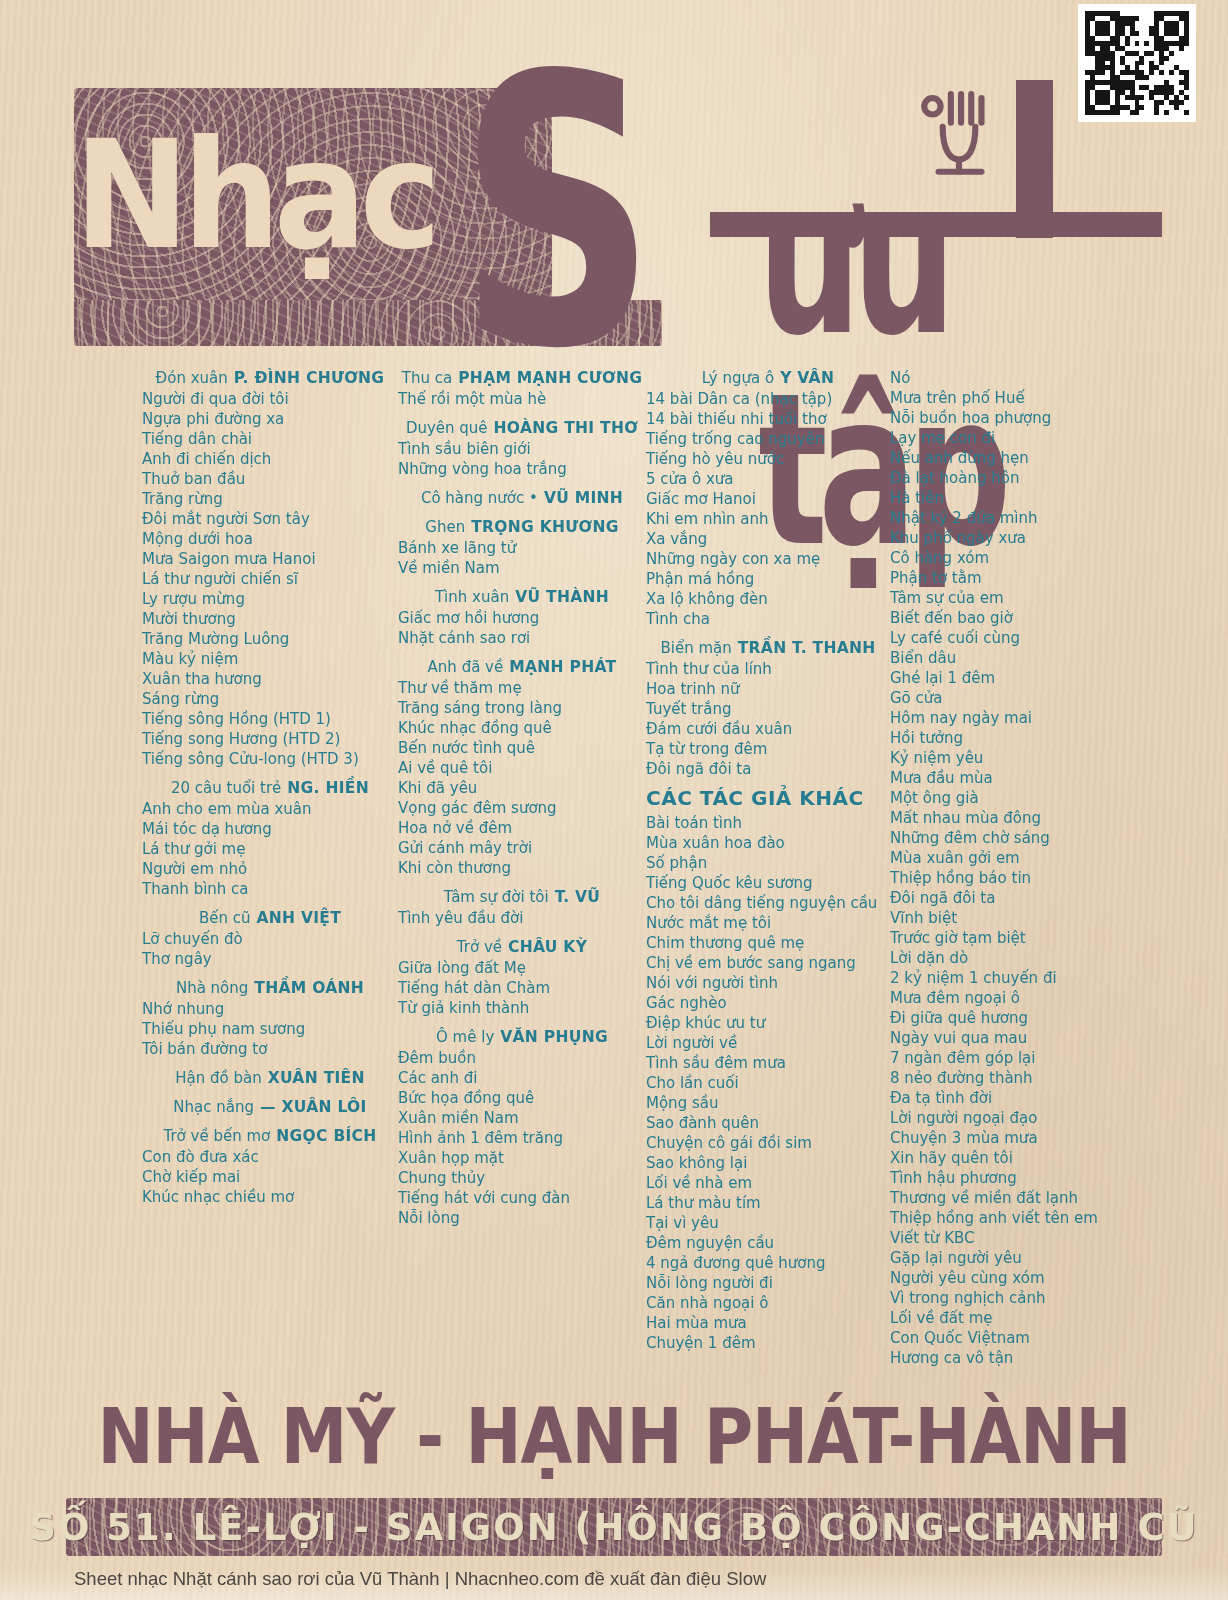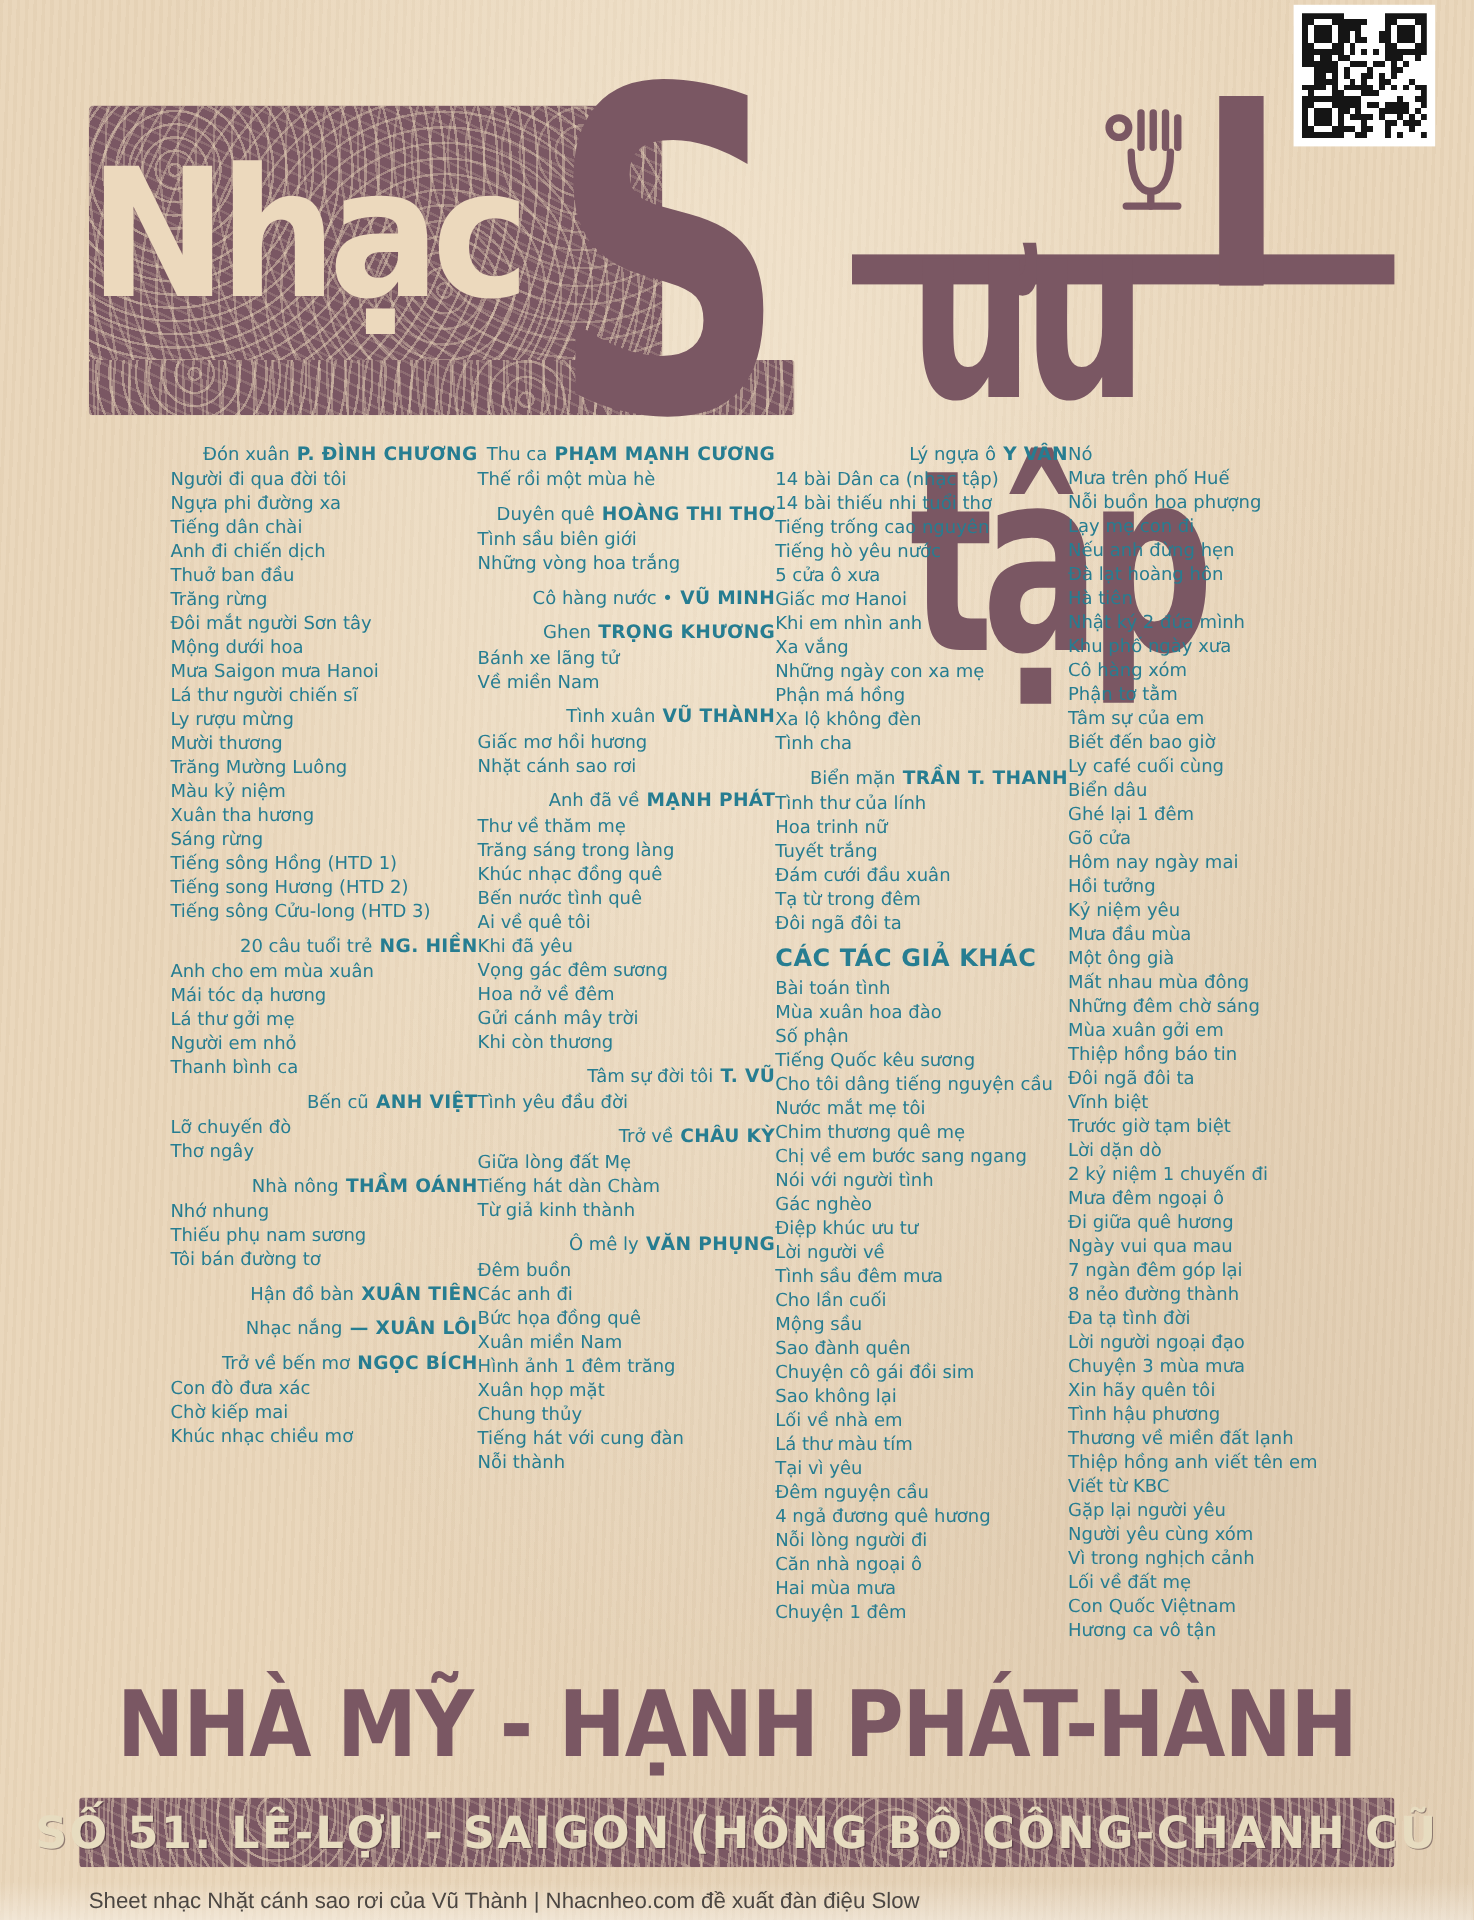--- a/index.html
+++ b/index.html
@@ -37,38 +37,38 @@
   .lyre{position:absolute;left:848px;top:28px;width:82px;height:94px;}
   
   .qr{position:absolute;right:32px;top:4px;width:118px;height:118px;background:#fff;
     padding:7px;box-sizing:border-box;}
   .qr svg{width:100%;height:100%;display:block;}
   
   .catalog{position:absolute;left:142px;top:368px;width:1032px;
     display:grid;grid-template-columns:256px 248px 244px 284px;
     font-size:15px;line-height:20px;color:var(--teal,#267d91);}
   .song-group{margin-bottom:9px;}
-  .group-header{display:flex;justify-content:flex-end;align-items:baseline;gap:6px;
+  .group-header{display:flex;justify-content:center;align-items:baseline;gap:6px;
     white-space:nowrap;margin-bottom:1px;}
   .lead{white-space:nowrap;}
   .composer{font-weight:bold;font-size:15.5px;letter-spacing:.3px;white-space:nowrap;}
   .song{white-space:nowrap;}
   .section-title{font-weight:bold;font-size:20px;letter-spacing:.5px;margin:8px 0 5px;}
   
   .publisher-name{position:absolute;left:0;top:1398px;width:100%;text-align:center;
     font-size:67px;font-weight:bold;color:var(--brown,#7a5763);letter-spacing:-1px;
     transform:scaleY(1.14);white-space:nowrap;}
   .address-band{position:absolute;left:66px;top:1498px;width:1096px;height:58px;
     display:flex;align-items:center;justify-content:center;border-radius:3px;}
   .address-text{font-size:37px;font-weight:bold;color:#e7dcc0;letter-spacing:2px;
     white-space:nowrap;text-shadow:1px 1px 0 rgba(60,40,48,.5);}
   
   .caption-bar{position:absolute;left:0;bottom:0;width:100%;height:32px;
     background:linear-gradient(to top, rgba(255,255,255,.38), rgba(255,255,255,0));
-    display:flex;align-items:center;}
+    display:flex;}
   .caption{margin-left:74px;font-family:"Liberation Sans",sans-serif;font-size:18.5px;
     color:#4b4642;}
 </style>
 </head>
 <body>
 
 <div class="logo-area">
   <div class="nhac-box woodpattern">
     <span class="nhac-text">Nhạc</span>
   </div>
@@ -499,21 +499,21 @@
           <span class="composer">VĂN PHỤNG</span>
         </div>
         <div class="song">Đêm buồn</div>
         <div class="song">Các anh đi</div>
         <div class="song">Bức họa đồng quê</div>
         <div class="song">Xuân miền Nam</div>
         <div class="song">Hình ảnh 1 đêm trăng</div>
         <div class="song">Xuân họp mặt</div>
         <div class="song">Chung thủy</div>
         <div class="song">Tiếng hát với cung đàn</div>
-        <div class="song">Nỗi thành</div>
+        <div class="song">Nỗi lòng</div>
       </div>
     </div>
     <div class="catalog-column">
       <div class="song-group">
         <div class="group-header">
           <span class="lead">Lý ngựa ô</span>
           <span class="composer">Y VÂN</span>
         </div>
         <div class="song">14 bài Dân ca (nhạc tập)</div>
         <div class="song">14 bài thiếu nhi tuổi thơ</div>

